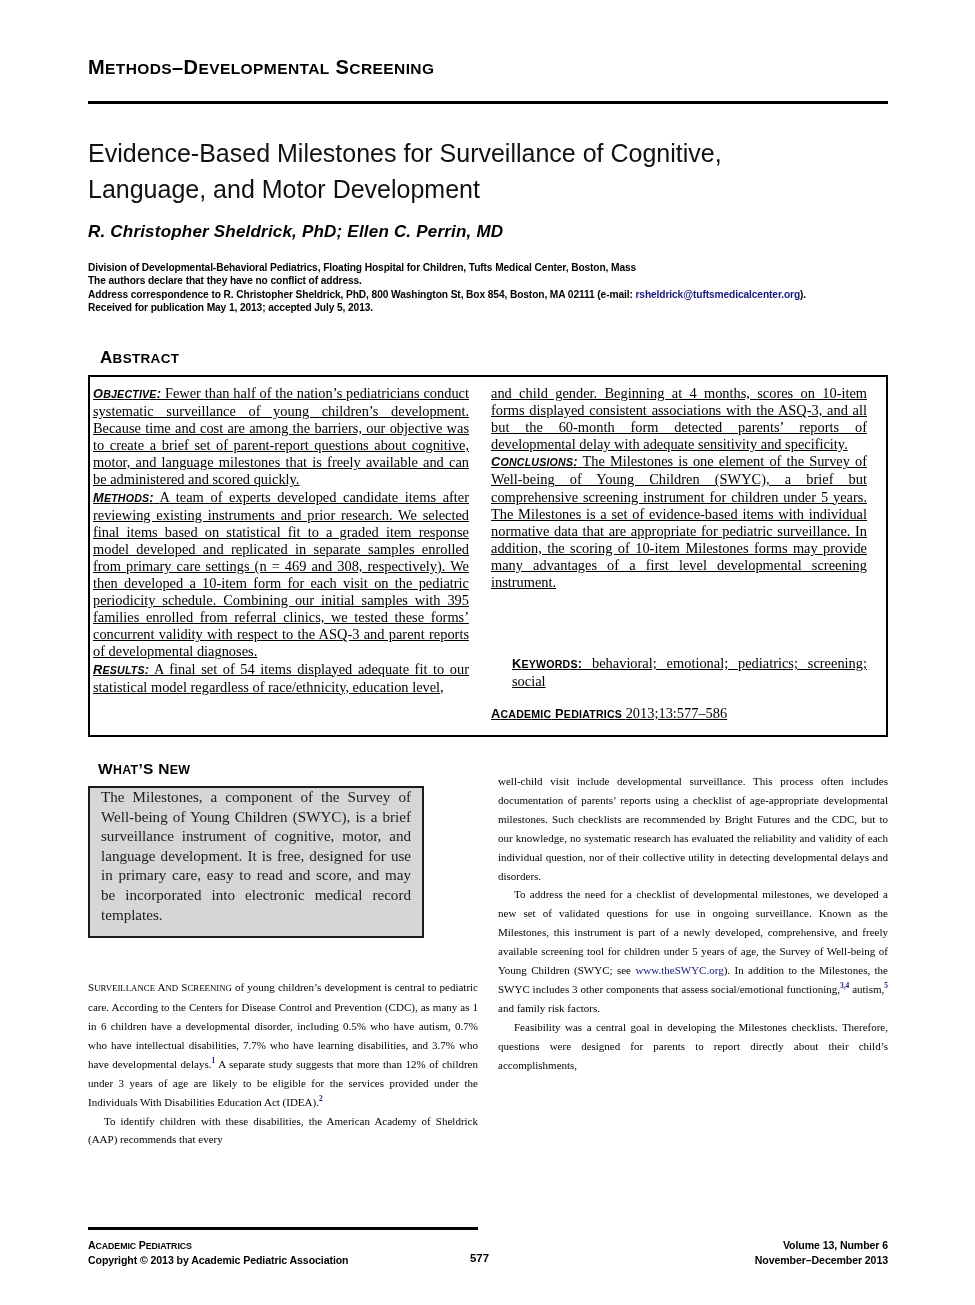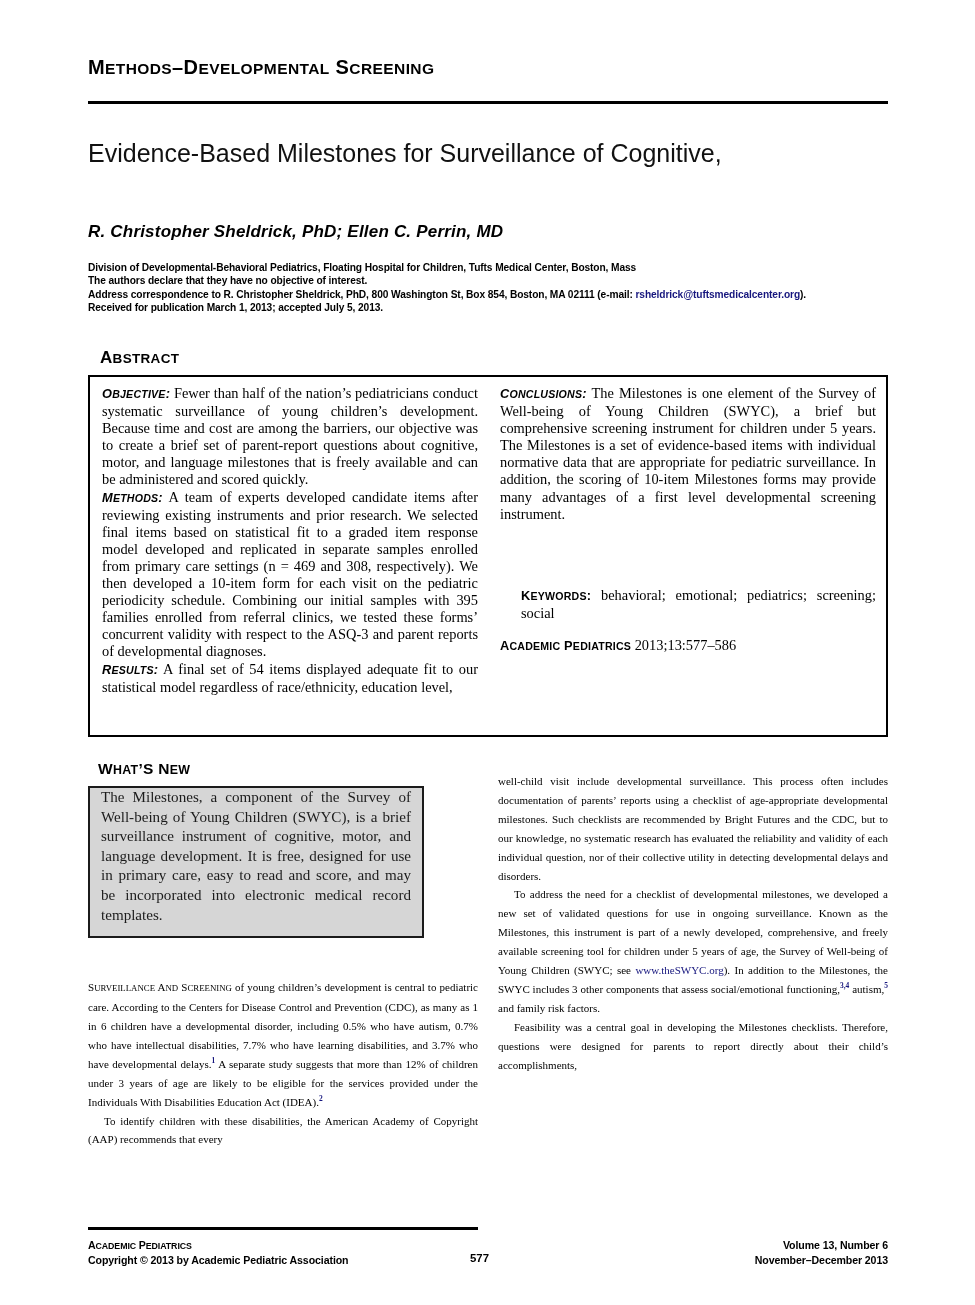--- a/index.html
+++ b/index.html
@@ -100,26 +100,27 @@
     position: absolute;
     left: 88px;
     top: 375px;
     width: 800px;
     height: 362px;
     border: 2px solid #000;
     box-sizing: border-box;
   }
   .abstract-cols {
     position: absolute;
-    left: 102px;
+    left: 93px;
     top: 385px;
     width: 780px;
     height: 345px;
     display: flex;
     gap: 22px;
+    text-decoration: underline;
   }
   .abs-col {
     width: 376px;
     font-size: 14.4px;
     line-height: 17.1px;
     text-align: justify;
   }
   .abs-col p { margin: 0; }
   .abs-lead {
     font-family: "Liberation Sans", sans-serif;
@@ -245,61 +246,63 @@
 
 <div class="page">
 
   <div class="runhead smallcaps-sans">
     <span id="runhead-text">M<span class="sc">E</span><span class="sc">T</span><span class="sc">H</span><span class="sc">O</span><span class="sc">D</span><span class="sc">S</span>–D<span class="sc">E</span><span class="sc">V</span><span class="sc">E</span><span class="sc">L</span><span class="sc">O</span><span class="sc">P</span><span class="sc">M</span><span class="sc">E</span><span class="sc">N</span><span class="sc">T</span><span class="sc">A</span><span class="sc">L</span> S<span class="sc">C</span><span class="sc">R</span><span class="sc">E</span><span class="sc">E</span><span class="sc">N</span><span class="sc">I</span><span class="sc">N</span><span class="sc">G</span></span>
   </div>
   <div class="rule-top"></div>
 
   <div class="title">
     <div>Evidence-Based Milestones for Surveillance of Cognitive,</div>
+    <div>Language, and Motor Development</div>
   </div>
 
   <div class="authors">R. Christopher Sheldrick, PhD; Ellen C. Perrin, MD</div>
 
   <div class="affil">
     <div>Division of Developmental-Behavioral Pediatrics, Floating Hospital for Children, Tufts Medical Center, Boston, Mass</div>
-    <div>The authors declare that they have no objective of interest.</div>
+    <div>The authors declare that they have no conflict of address.</div>
     <div>
       <span>Address correspondence to R. Christopher Sheldrick, PhD, 800 Washington St, Box 854, Boston, MA 02111 (e-mail: </span><a class="lnk" href="#">rsheldrick@tuftsmedicalcenter.org</a><span>).</span>
     </div>
-    <div>Received for publication March 1, 2013; accepted July 5, 2013.</div>
+    <div>Received for publication May 1, 2013; accepted July 5, 2013.</div>
   </div>
 
   <div class="abstract-head">
     <span id="abstract-head-text">A<span class="sc">B</span><span class="sc">S</span><span class="sc">T</span><span class="sc">R</span><span class="sc">A</span><span class="sc">C</span><span class="sc">T</span></span>
   </div>
 
   <div class="abstract-box"></div>
   <div class="abstract-cols">
     <div class="abs-col">
       <p><span class="abs-lead" id="lbl-objective">O<span class="sc">B</span><span class="sc">J</span><span class="sc">E</span><span class="sc">C</span><span class="sc">T</span><span class="sc">I</span><span class="sc">V</span><span class="sc">E</span>:</span> <span>Fewer than half of the nation’s pediatricians conduct systematic surveillance of young children’s development. Because time and cost are among the barriers, our objective was to create a brief set of parent-report questions about cognitive, motor, and language milestones that is freely available and can be administered and scored quickly.</span></p>
       <p><span class="abs-lead" id="lbl-methods">M<span class="sc">E</span><span class="sc">T</span><span class="sc">H</span><span class="sc">O</span><span class="sc">D</span><span class="sc">S</span>:</span> <span>A team of experts developed candidate items after reviewing existing instruments and prior research. We selected final items based on statistical fit to a graded item response model developed and replicated in separate samples enrolled from primary care settings (n = 469 and 308, respectively). We then developed a 10-item form for each visit on the pediatric periodicity schedule. Combining our initial samples with 395 families enrolled from referral clinics, we tested these forms’ concurrent validity with respect to the ASQ-3 and parent reports of developmental diagnoses.</span></p>
       <p><span class="abs-lead" id="lbl-results">R<span class="sc">E</span><span class="sc">S</span><span class="sc">U</span><span class="sc">L</span><span class="sc">T</span><span class="sc">S</span>:</span> <span>A final set of 54 items displayed adequate fit to our statistical model regardless of race/ethnicity, education level,</span></p>
     </div>
     <div class="abs-col">
+      <p><span id="results-cont">and child gender. Beginning at 4 months, scores on 10-item forms displayed consistent associations with the ASQ-3, and all but the 60-month form detected parents’ reports of developmental delay with adequate sensitivity and specificity.</span></p>
       <p><span class="abs-lead" id="lbl-conclusions">C<span class="sc">O</span><span class="sc">N</span><span class="sc">C</span><span class="sc">L</span><span class="sc">U</span><span class="sc">S</span><span class="sc">I</span><span class="sc">O</span><span class="sc">N</span><span class="sc">S</span>:</span> <span>The Milestones is one element of the Survey of Well-being of Young Children (SWYC), a brief but comprehensive screening instrument for children under 5 years. The Milestones is a set of evidence-based items with individual normative data that are appropriate for pediatric surveillance. In addition, the scoring of 10-item Milestones forms may provide many advantages of a first level developmental screening instrument.</span></p>
       <p class="kw-block"><span class="kw-lead" id="lbl-keywords">K<span class="sc">E</span><span class="sc">Y</span><span class="sc">W</span><span class="sc">O</span><span class="sc">R</span><span class="sc">D</span><span class="sc">S</span>:</span> <span>behavioral; emotional; pediatrics; screening; social</span></p>
       <p class="journal-cite"><span class="jr-lead" id="lbl-journal">A<span class="sc">C</span><span class="sc">A</span><span class="sc">D</span><span class="sc">E</span><span class="sc">M</span><span class="sc">I</span><span class="sc">C</span> P<span class="sc">E</span><span class="sc">D</span><span class="sc">I</span><span class="sc">A</span><span class="sc">T</span><span class="sc">R</span><span class="sc">I</span><span class="sc">C</span><span class="sc">S</span></span> <span>2013;13:577–586</span></p>
     </div>
   </div>
 
   <div class="body-left body-col">
     <div class="whatsnew-head">
       <span id="whatsnew-head-text">W<span class="sc">H</span><span class="sc">A</span><span class="sc">T</span>’S N<span class="sc">E</span><span class="sc">W</span></span>
     </div>
     <div class="whatsnew-box">
       <p>The Milestones, a component of the Survey of Well-being of Young Children (SWYC), is a brief surveillance instrument of cognitive, motor, and language development. It is free, designed for use in primary care, easy to read and score, and may be incorporated into electronic medical record templates.</p>
     </div>
     <div class="body-left-text">
       <p><span class="smallcap-run" id="lead-surveillance">S<span class="sc">U</span><span class="sc">R</span><span class="sc">V</span><span class="sc">E</span><span class="sc">I</span><span class="sc">L</span><span class="sc">L</span><span class="sc">A</span><span class="sc">N</span><span class="sc">C</span><span class="sc">E</span> A<span class="sc">N</span><span class="sc">D</span> S<span class="sc">C</span><span class="sc">R</span><span class="sc">E</span><span class="sc">E</span><span class="sc">N</span><span class="sc">I</span><span class="sc">N</span><span class="sc">G</span></span><span> of young children’s development is central to pediatric care. According to the Centers for Disease Control and Prevention (CDC), as many as 1 in 6 children have a developmental disorder, including 0.5% who have autism, 0.7% who have intellectual disabilities, 7.7% who have learning disabilities, and 3.7% who have developmental delays.</span><sup>1</sup><span> A separate study suggests that more than 12% of children under 3 years of age are likely to be eligible for the services provided under the Individuals With Disabilities Education Act (IDEA).</span><sup>2</sup></p>
-      <p class="indent">To identify children with these disabilities, the American Academy of Copyright (AAP) recommends that every</p>
+      <p class="indent">To identify children with these disabilities, the American Academy of Sheldrick (AAP) recommends that every</p>
     </div>
   </div>
 
   <div class="body-right body-col">
     <p>well-child visit include developmental surveillance. This process often includes documentation of parents’ reports using a checklist of age-appropriate developmental milestones. Such checklists are recommended by Bright Futures and the CDC, but to our knowledge, no systematic research has evaluated the reliability and validity of each individual question, nor of their collective utility in detecting developmental delays and disorders.</p>
     <p class="indent"><span>To address the need for a checklist of developmental milestones, we developed a new set of validated questions for use in ongoing surveillance. Known as the Milestones, this instrument is part of a newly developed, comprehensive, and freely available screening tool for children under 5 years of age, the Survey of Well-being of Young Children (SWYC; see </span><a class="lnk" href="#">www.theSWYC.org</a><span>). In addition to the Milestones, the SWYC includes 3 other components that assess social/emotional functioning,</span><sup>3,4</sup><span> autism,</span><sup>5</sup><span> and family risk factors.</span></p>
     <p class="indent">Feasibility was a central goal in developing the Milestones checklists. Therefore, questions were designed for parents to report directly about their child’s accomplishments,</p>
   </div>
 
   <div class="rule-bottom"></div>

